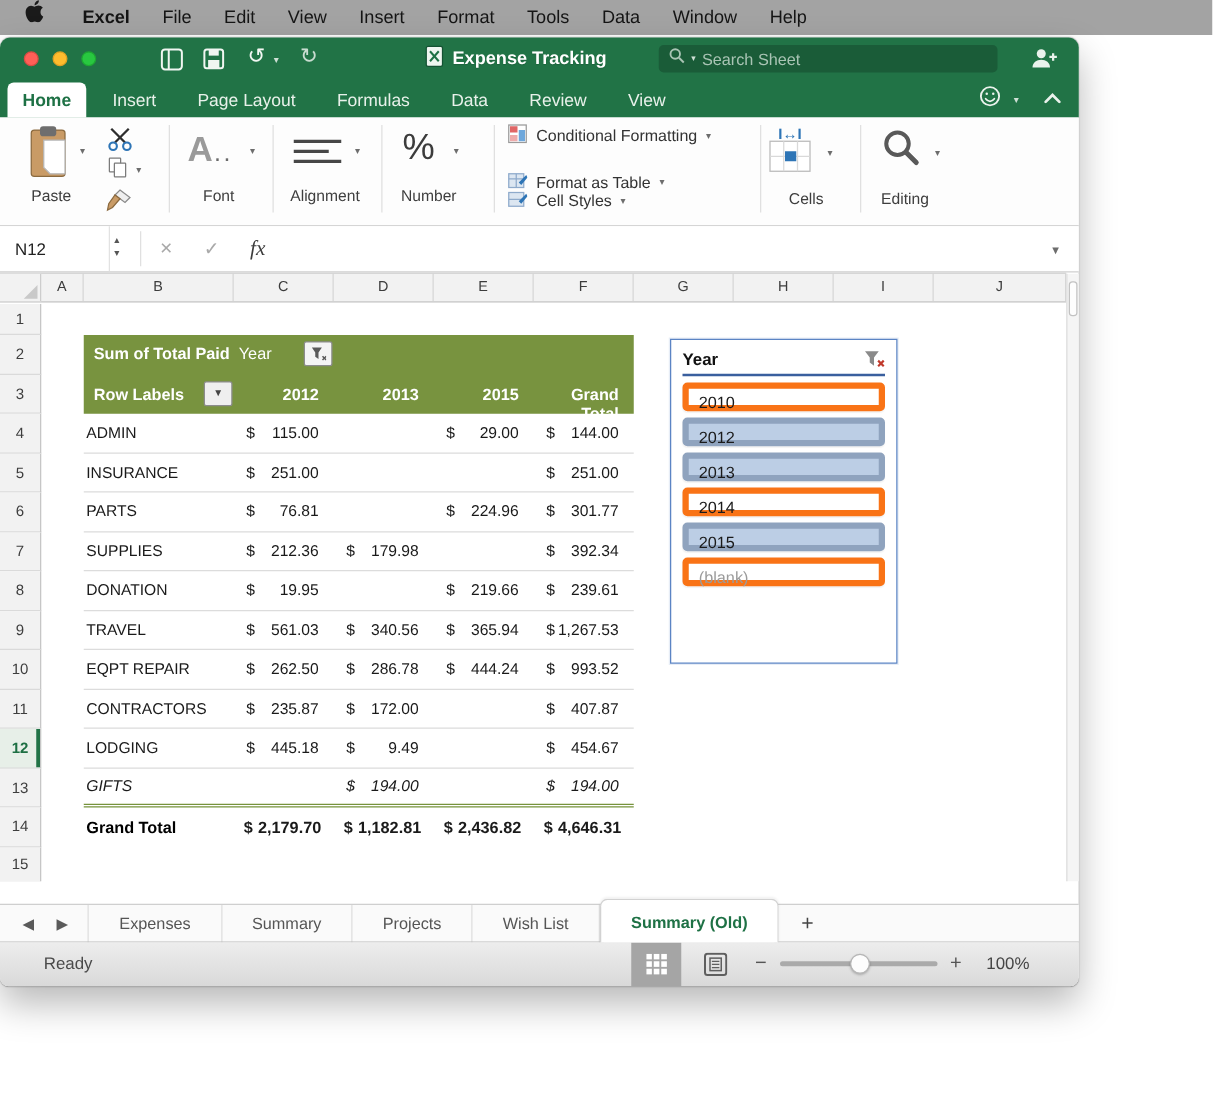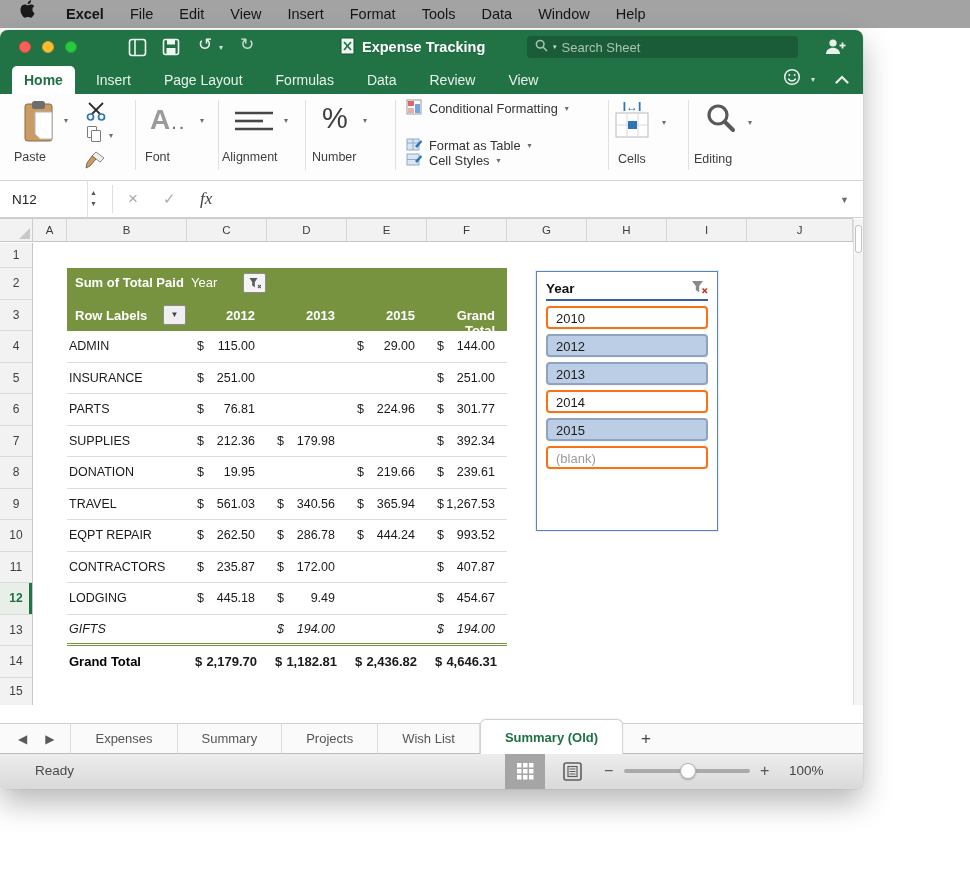--- a/index.html
+++ b/index.html
@@ -24,29 +24,29 @@
   .light.green { left:65px; background:#28c840; border:.5px solid #1ea832; }
   .tb-ico { position:absolute; top:7px; color:#eaf2ec; }
   .tb-glyph { font-size:17px; line-height:20px; color:#f2f7f3; }
   .tb-dd { position:absolute; font-size:8px; color:#cfe0d6; }
   .doc-title { position:absolute; top:0; left:340px; height:34px; display:flex; align-items:center; gap:7px; color:#ffffff; font-size:14.5px; font-weight:bold; text-shadow:0 1px 1px rgba(0,0,0,.15); }
   .searchbox { position:absolute; top:6px; left:527px; width:271px; height:22px; background:#1a5c38; border-radius:4px; display:flex; align-items:center; padding:0 8px; gap:5px; }
   .searchbox .ph { color:#a9c4b4; font-size:13px; }
   .share-ico { position:absolute; top:7px; right:16px; }
 
   
-  .tabrow { position:absolute; top:34px; left:0; width:100%; height:30px; background:#217346; display:flex; align-items:flex-end; padding-left:12px; }
+  .tabrow { position:absolute; top:34px; left:0; width:100%; height:30px; background:#217346; display:flex; align-items:flex-end; padding-left:6px; }
   .rtab { height:28px; line-height:28px; padding:0 12px; margin-right:9px; color:#e8f1ea; font-size:14px; border-radius:5px 5px 0 0; }
   .rtab.active { background:#ffffff; color:#1e7145; font-weight:bold; }
   .tabrow-right { position:absolute; right:14px; top:0; height:30px; display:flex; align-items:center; gap:10px; color:#eaf2ec; }
 
   
   .ribbon { position:absolute; top:64px; left:0; width:100%; height:87px; background:#fdfdfd; border-bottom:1px solid #d5d5d5; }
   .rsep { position:absolute; top:6px; width:1px; height:70px; background:#e0e0e0; }
-  .rlabel { position:absolute; font-size:12.5px; color:#3e3e3e; text-align:left; }
+  .rlabel { position:absolute; font-size:12.5px; color:#3e3e3e; text-align:center; }
   .dd { font-size:8px; color:#6d6d6d; }
   .ribbon .abs { position:absolute; }
   .bigA { font-size:28px; color:#9a9a9a; font-weight:bold; letter-spacing:1px; }
   .dots { color:#6a6a6a; font-size:20px; letter-spacing:2px; }
   .pct { font-size:29px; color:#3c3c3c; }
   .style-row { position:absolute; left:406px; display:flex; align-items:center; gap:7px; font-size:12.8px; color:#333; }
   .copy-ico { position:relative; width:15px; height:17px; }
   .copy-ico .p1, .copy-ico .p2 { position:absolute; width:10px; height:12px; border:1.3px solid #7b7b7b; background:#fff; border-radius:1px; }
   .copy-ico .p1 { left:0; top:0; } .copy-ico .p2 { left:4px; top:4px; }
   .cells-arrow { font-size:12px; color:#2e75b6; font-weight:bold; line-height:10px; }
@@ -93,21 +93,21 @@
   .amt-cell { width:80px; display:flex; justify-content:space-between; font-size:12.5px; color:#1a1a1a; padding:0 12px 0 10px; }
   .grand { display:flex; height:31.5px; align-items:center; font-weight:bold; }
   .grand .lbl { width:120px; font-size:13px; padding-left:2px; }
   .grand .amt-cell { font-size:13px; padding:0 10px 0 8px; }
 
   
   .slicer { position:absolute; left:536px; top:28px; width:182px; height:260px; background:#ffffff; border:1px solid #5b84c4; box-shadow:0 0 0 1px rgba(91,132,196,.15); padding:7px 9px; }
   .slicer-head { position:relative; height:22px; border-bottom:2px solid #3a5f9e; }
   .slicer-title { font-size:13.5px; font-weight:bold; color:#111; }
   .slicer-clear { position:absolute; right:0; top:1px; }
-  .slicer-item { height:23px; margin-top:5px; border:2px solid #f97316; border-radius:4px; background:#fff; font-size:13px; color:#1a1a1a; line-height:21px; padding-left:8px; box-shadow:0 1px 1px rgba(0,0,0,.05); }
+  .slicer-item { height:23px; margin-top:5px; border:5px solid #f97316; border-radius:4px; background:#fff; font-size:13px; color:#1a1a1a; line-height:21px; padding-left:8px; box-shadow:0 1px 1px rgba(0,0,0,.05); }
   .slicer-item.selected { background:#bccee5; border-color:#8fa3be; }
   .slicer-item.blank { color:#9b9b9b; }
 
   
   .tabsbar { position:absolute; top:693px; left:0; width:100%; height:30px; background:#fafafa; border-top:1px solid #cfcfcf; display:flex; align-items:center; }
   .tabnav { display:flex; gap:18px; padding:0 16px 0 18px; color:#5a5a5a; font-size:12px; }
   .stab { height:30px; line-height:30px; padding:0 24px; font-size:13px; color:#555; border-right:1px solid #dedede; }
   .stab.first { border-left:1px solid #dedede; }
   .stab.active { position:relative; z-index:2; height:35px; line-height:35px; margin-top:-5px; background:#ffffff; border:1px solid #d2d2d2; border-bottom:none; border-radius:6px 6px 0 0; color:#1e7145; font-weight:bold; box-shadow:0 -1px 2px rgba(0,0,0,.06); }
   .addsheet { padding:0 18px; font-size:17px; color:#444; }

